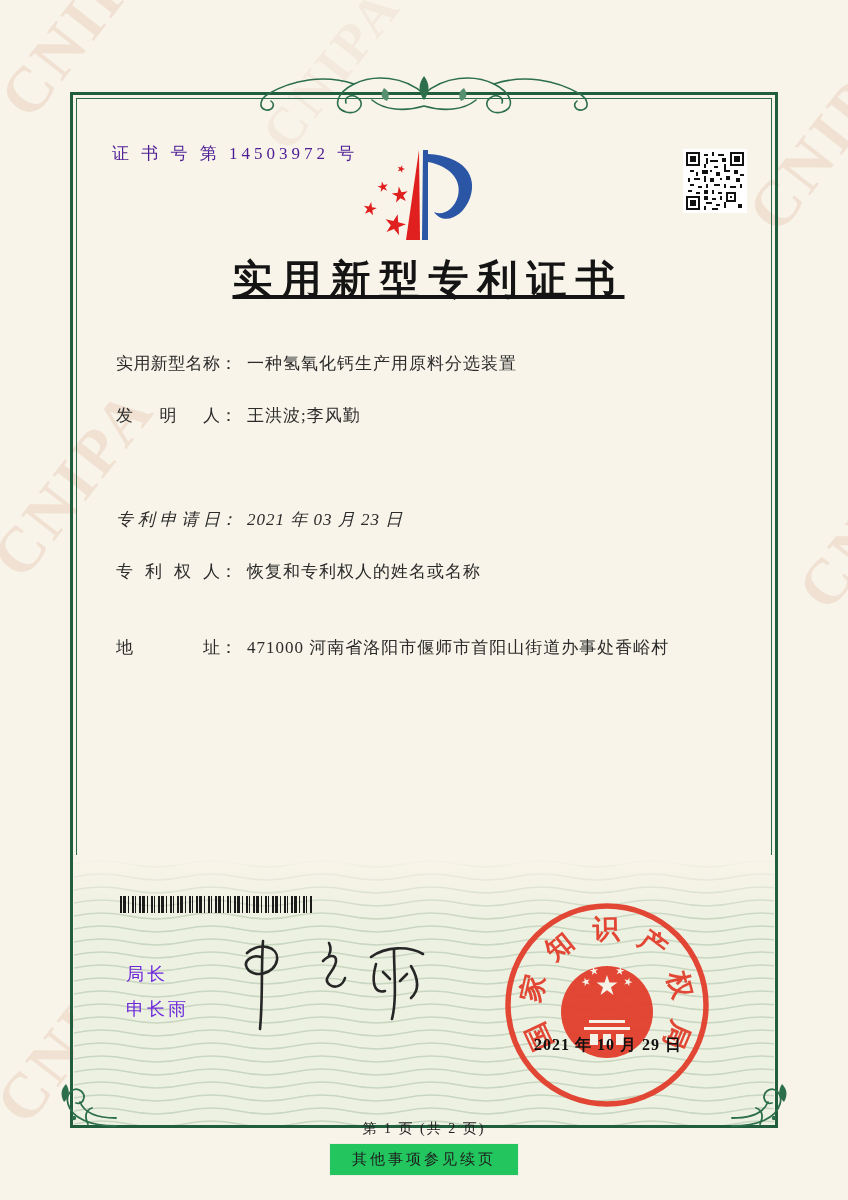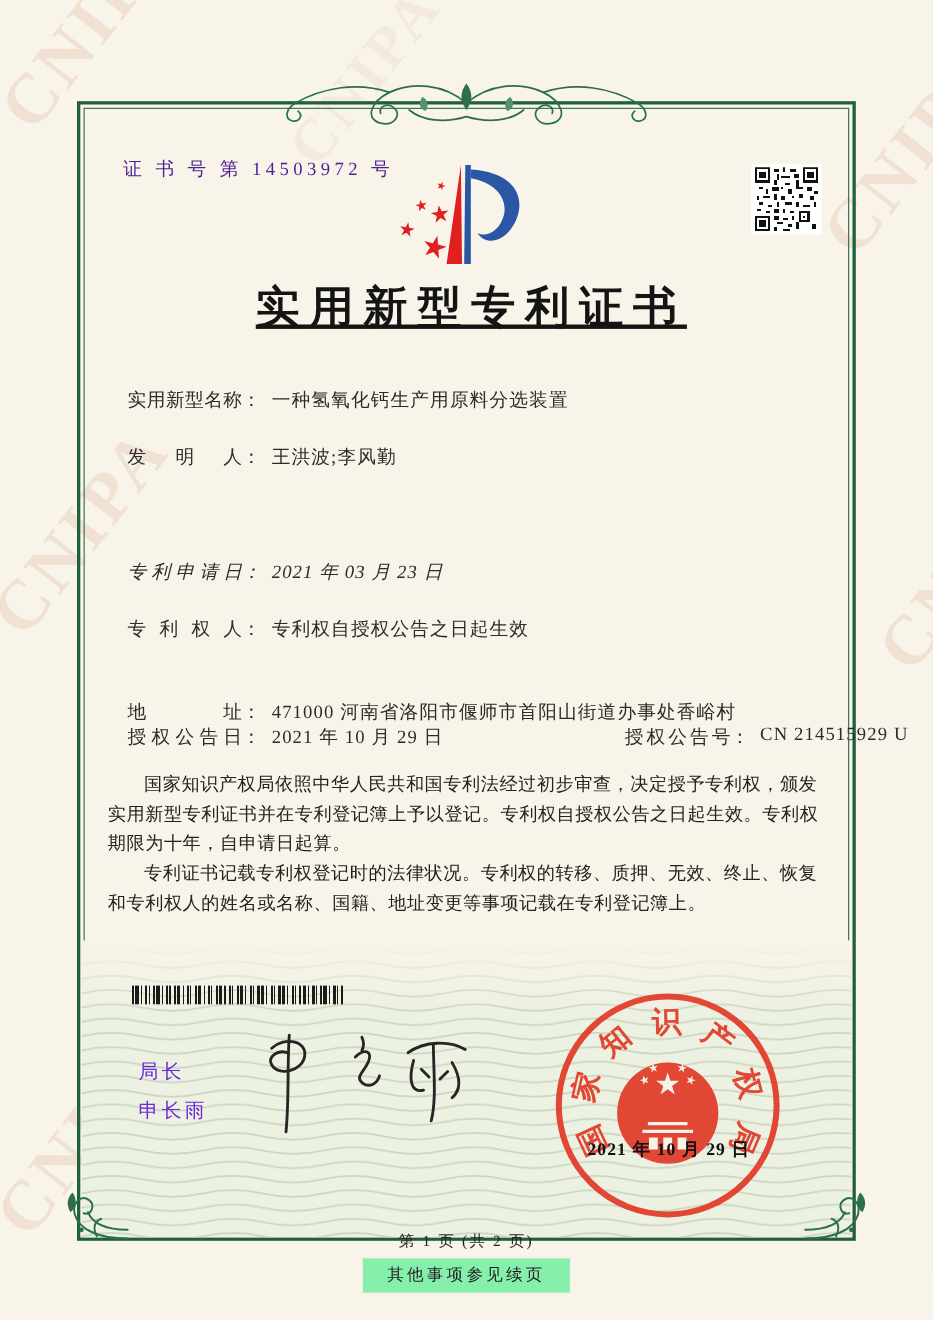--- a/index.html
+++ b/index.html
@@ -77,21 +77,21 @@
     position:absolute; left:518px; top:1035px; width:180px; text-align:center;
     font-size:16px; letter-spacing:1px; color:#111; font-weight:600;
   }
   .page-info {
     position:absolute; left:0; right:0; top:1120px; text-align:center;
     font-size:14px; letter-spacing:2px; color:#222;
   }
   .corner-orn { position:absolute; }
   .note {
     position:absolute; left:50%; top:1144px; transform:translateX(-50%);
-    background:#86efac; padding:6px 22px; font-size:15px; letter-spacing:3px;
+    background:#22c55e; padding:6px 22px; font-size:15px; letter-spacing:3px;
     color:#1e1e1e; box-shadow:0 0 0 1px rgba(0,0,0,0.03);
   }
 </style>
 </head>
 <body>
 
 <div class="page">
 
   <span class="wm" style="left:-28px; top:-14px;">CNIPA</span>
   <span class="wm" style="left:720px; top:100px;">CNIPA</span>
@@ -195,37 +195,27 @@
   <div class="field-row" style="top:352px;">
     <span class="flabel">实用新型名称</span><span class="colon">：</span><span class="fvalue">一种氢氧化钙生产用原料分选装置</span>
   </div>
   <div class="field-row" style="top:404px;">
     <span class="flabel">发明人</span><span class="colon">：</span><span class="fvalue">王洪波;李风勤</span>
   </div>
   <div class="field-row" style="top:508px;font-style:italic;">
     <span class="flabel">专利申请日</span><span class="colon">：</span><span class="fvalue">2021 年 03 月 23 日</span>
   </div>
   <div class="field-row" style="top:560px;">
-    <span class="flabel">专利权人</span><span class="colon">：</span><span class="fvalue">专利权自授权公告之日起生效</span>
+    <span class="flabel">专利权人</span><span class="colon">：</span><span class="fvalue">恢复和专利权人的姓名或名称</span>
   </div>
   <div class="field-row" style="top:612px;margin-top:24px;">
     <span class="flabel">地址</span><span class="colon">：</span><span class="fvalue">471000 河南省洛阳市偃师市首阳山街道办事处香峪村</span>
   </div>
 
-  <div class="field-row" style="top:658px; width:560px;">
-    <span class="flabel">授权公告日</span><span class="colon">：</span><span class="fvalue">2021 年 10 月 29 日</span>
-    <span class="grant2">
-      <span class="flabel" style="width:96px;">授权公告号</span><span class="colon">：</span><span class="fvalue">CN 214515929 U</span>
-    </span>
-  </div>
-
-  <div class="paras">
-    <p>国家知识产权局依照中华人民共和国专利法经过初步审查，决定授予专利权，颁发实用新型专利证书并在专利登记簿上予以登记。专利权自授权公告之日起生效。专利权期限为十年，自申请日起算。</p>
-    <p>专利证书记载专利权登记时的法律状况。专利权的转移、质押、无效、终止、恢复和专利权人的姓名或名称、国籍、地址变更等事项记载在专利登记簿上。</p>
-  </div>
+
 
   <div class="barcode"></div>
 
   <div class="sig-title">局长</div>
   <div class="sig-name">申长雨</div>
   <svg class="sig-img" width="225" height="105" viewBox="0 0 225 105">
     <g stroke="#262626" stroke-width="2.6" fill="none" stroke-linecap="round" stroke-linejoin="round">
       <path d="M38,8 C36,34 38,66 35,96"></path>
       <path d="M22,20 C34,9 54,13 52,27 C50,41 28,46 22,35 C18,28 27,21 36,24"></path>
       <path d="M104,10 C106,14 106,18 104,22"></path>

